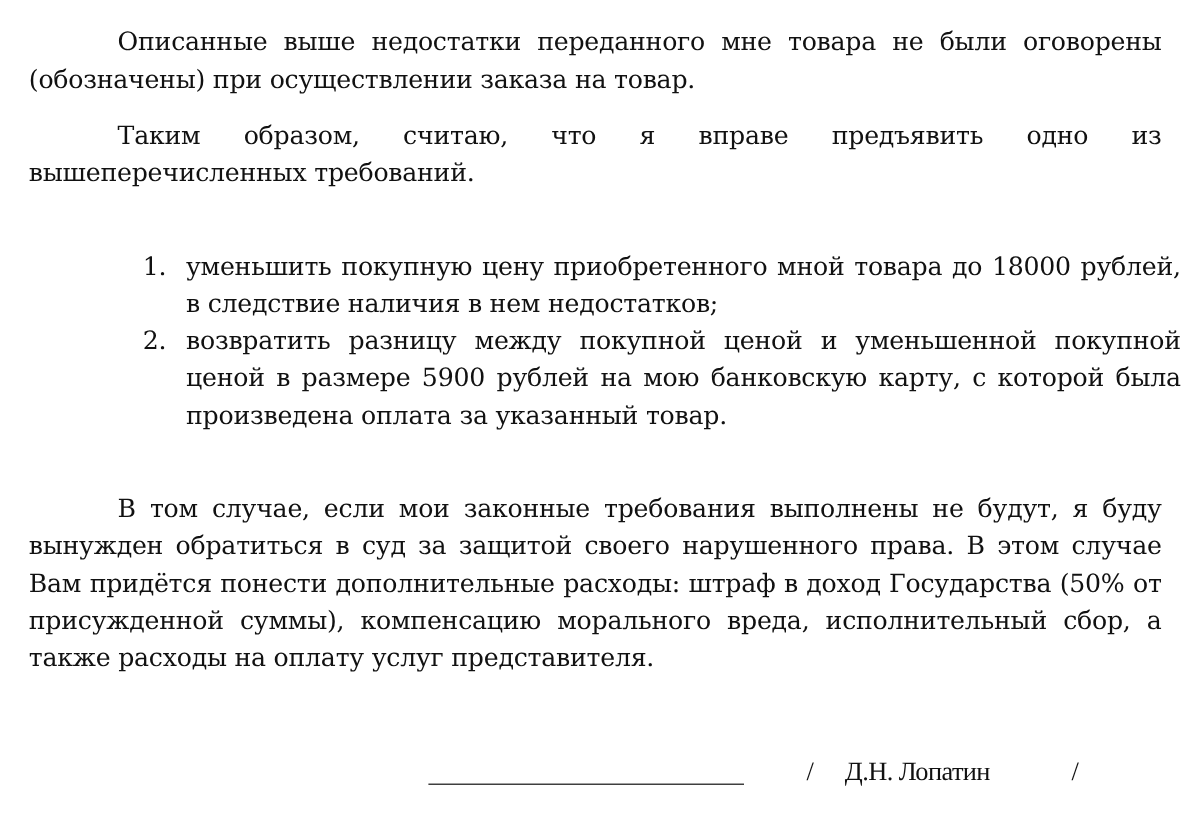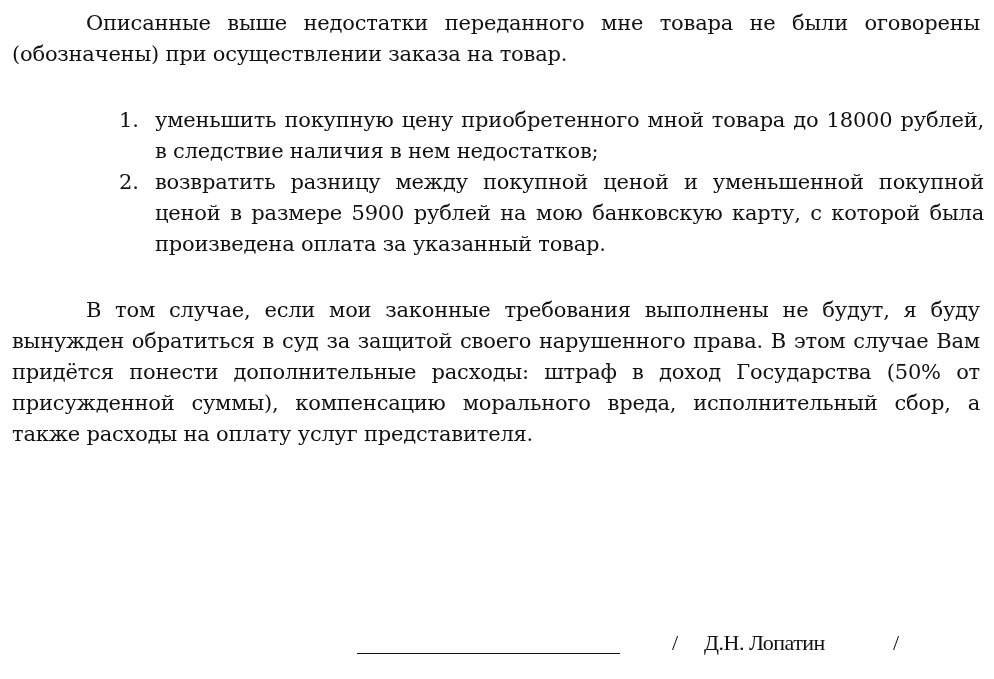--- a/index.html
+++ b/index.html
@@ -18,21 +18,21 @@
     .page {
       position: absolute;
       left: 8px;
       top: 4px;
       width: 976px;
       font-size: 21px;
       line-height: 31px;
       letter-spacing: -0.2px;
     }
     .para {
-      margin: 4px;
+      margin: 16px;
       text-align: justify;
       text-indent: 74px;
     }
     .gap {
       height: 31px;
     }
     .req-list {
       margin: 0;
       padding: 0;
       list-style: none;
@@ -86,20 +86,21 @@
       position: absolute;
       left: 893px;
       top: 0;
     }
   </style>
 </head>
 <body>
 
 <div class="page">
   <p class="para">Описанные выше недостатки переданного мне товара не были оговорены (обозначены) при осуществлении заказа на товар.</p>
+  <p class="para">Таким образом, считаю, что я вправе предъявить одно из вышеперечисленных требований.</p>
 
   <div class="gap"></div>
 
 
   <ol class="req-list">
     <li class="req-item">
       <span class="req-num">1.</span>
       <span>уменьшить покупную цену приобретенного мной товара до 18000 рублей, в следствие наличия в нем недостатков;</span>
     </li>
     <li class="req-item">

